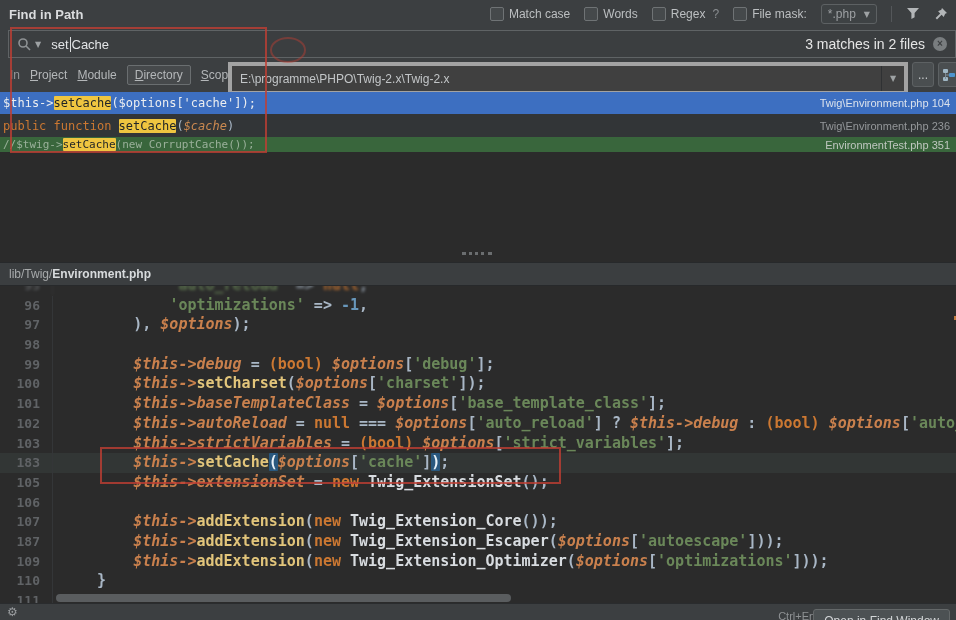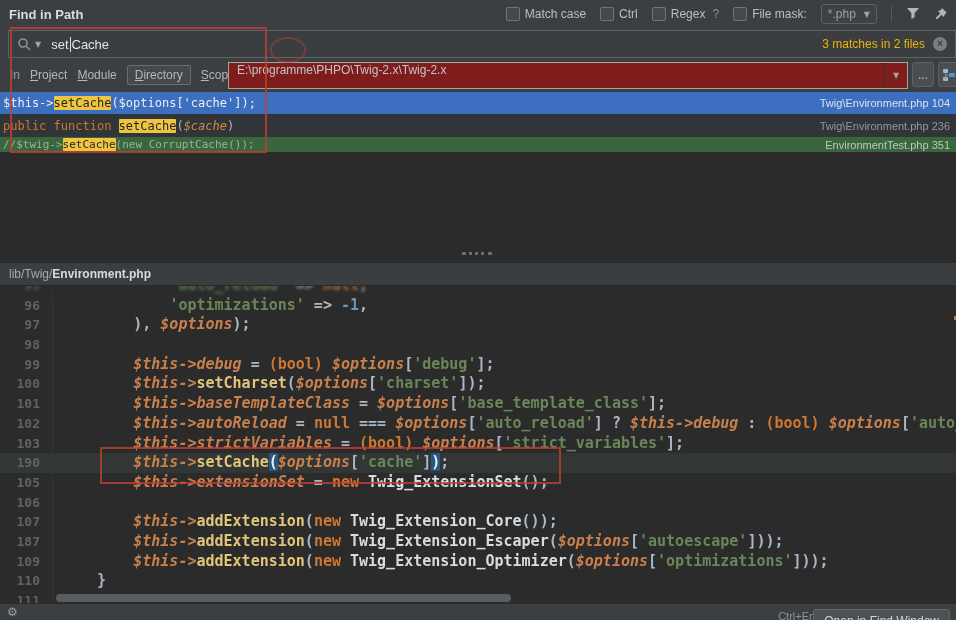--- a/index.html
+++ b/index.html
@@ -20,34 +20,34 @@
   .vsep{width:1px;height:16px;background:#54575a;}
   .icon-btn{display:flex;align-items:center;justify-content:center;}
 
   
   .search-field{position:absolute;left:8px;right:8px;top:30px;height:26px;background:#3b3e40;
                 border:1px solid #5f6365;display:flex;align-items:center;}
   .sf-icon{margin-left:8px;display:flex;align-items:center;}
   .sf-text{margin-left:10px;font-size:13px;color:#e2e4e6;display:flex;align-items:center;}
   .caret{display:inline-block;width:1px;height:15px;background:#dcdee0;margin:0 1px;}
   .sf-count{position:absolute;right:30px;top:0;bottom:0;display:flex;align-items:center;
-            font-size:12px;color:#eab308;}
+            font-size:14px;color:#e5e5e5;}
   .sf-clear{position:absolute;right:8px;top:6px;width:14px;height:14px;border-radius:50%;background:#797d7f;
             color:#3c3f41;font-size:10px;font-weight:bold;line-height:14px;text-align:center;}
 
   
   .scope-row{position:absolute;left:10px;top:60px;height:30px;display:flex;align-items:center;gap:10px;
              font-size:12px;color:#b4b7b9;}
   .in-label{color:#94979a;}
   #scope-options{display:flex;align-items:center;gap:10px;}
   .scope-opt>span{display:inline-block;}
   .scope-opt>span::first-letter{text-decoration:underline;}
   .scope-opt.sel{border:1px solid #6a6e70;background:#46494b;border-radius:2px;padding:2px 7px;}
-  .path-combo{position:absolute;left:228px;right:56px;top:62px;height:25px;background:#7f1d1d;
-              border:1px solid #a3a3a3;display:flex;align-items:flex-start;color:#c2c5c7;font-size:12px;}
+  .path-combo{position:absolute;left:228px;right:56px;top:62px;height:25px;background:#404040;
+              border:4px solid #a3a3a3;display:flex;align-items:center;color:#c2c5c7;font-size:12px;}
   .path-text{padding-left:8px;flex:1;overflow:hidden;white-space:nowrap;}
   .path-arrow{width:22px;height:100%;display:flex;align-items:center;justify-content:center;
               border-left:1px solid #2f3133;}
   .browse-btn{position:absolute;right:30px;top:62px;width:22px;height:25px;background:#4a4e50;
               border:1px solid #5d6163;border-radius:3px;color:#c5c8ca;font-size:12px;
               display:flex;align-items:center;justify-content:center;box-sizing:border-box;}
   .tree-btn{position:absolute;right:4px;top:62px;width:22px;height:25px;background:#4a4e50;
             border:1px solid #5d6163;border-radius:3px;display:flex;align-items:center;justify-content:center;box-sizing:border-box;}
 
   
@@ -121,21 +121,21 @@
 
   <div class="chrome">
     <span class="title">Find in Path</span>
     <div class="opts">
       <span class="cb">
         <span class="cbbox"></span>
         <span>Match case</span>
       </span>
       <span class="cb">
         <span class="cbbox"></span>
-        <span>Ctrl</span>
+        <span>Words</span>
       </span>
       <span class="cb">
         <span class="cbbox"></span>
         <span>Regex</span>
         <span class="help">?</span>
       </span>
       <span class="cb">
         <span class="cbbox"></span>
         <span>File mask:</span>
       </span>
@@ -254,21 +254,21 @@
         </div>
         <div class="code-line">
           <span class="ln">102</span>
           <span class="lc"><span class="s-pl">        </span><span class="s-var">$this-&gt;autoReload</span><span class="s-pl"> = </span><span class="s-kw">null</span><span class="s-pl"> === </span><span class="s-var">$options</span><span class="s-pl">[</span><span class="s-str">'auto_reload'</span><span class="s-pl">] ? </span><span class="s-var">$this-&gt;debug</span><span class="s-pl"> : </span><span class="s-kw">(bool)</span><span class="s-pl"> </span><span class="s-var">$options</span><span class="s-pl">[</span><span class="s-str">'auto_reload'</span></span>
         </div>
         <div class="code-line">
           <span class="ln">103</span>
           <span class="lc"><span class="s-pl">        </span><span class="s-var">$this-&gt;strictVariables</span><span class="s-pl"> = </span><span class="s-kw">(bool)</span><span class="s-pl"> </span><span class="s-var">$options</span><span class="s-pl">[</span><span class="s-str">'strict_variables'</span><span class="s-pl">];</span></span>
         </div>
         <div class="code-line cur">
-          <span class="ln">190</span>
+          <span class="ln">183</span>
           <span class="lc"><span class="s-pl">        </span><span class="s-var">$this-&gt;</span><span class="s-fn">setCache</span><span class="s-br">(</span><span class="s-var">$options</span><span class="s-pl">[</span><span class="s-str">'cache'</span><span class="s-pl">]</span><span class="s-br">)</span><span class="s-pl">;</span></span>
         </div>
         <div class="code-line">
           <span class="ln">105</span>
           <span class="lc"><span class="s-pl">        </span><span class="s-var">$this-&gt;extensionSet</span><span class="s-pl"> = </span><span class="s-kw">new</span><span class="s-pl"> </span><span class="s-cl">Twig_ExtensionSet</span><span class="s-pl">();</span></span>
         </div>
         <div class="code-line">
           <span class="ln">106</span>
           <span class="lc"></span>
         </div>

